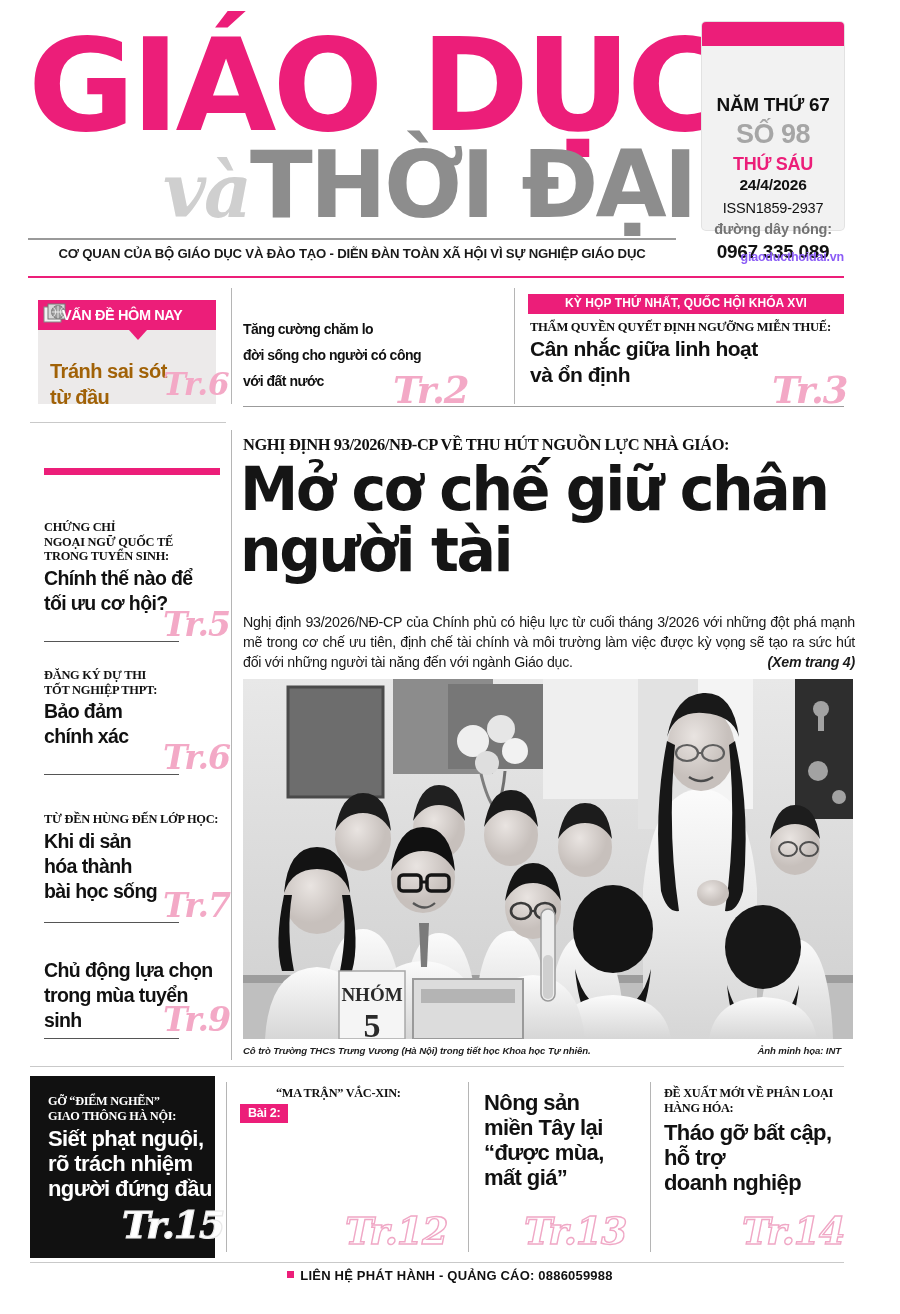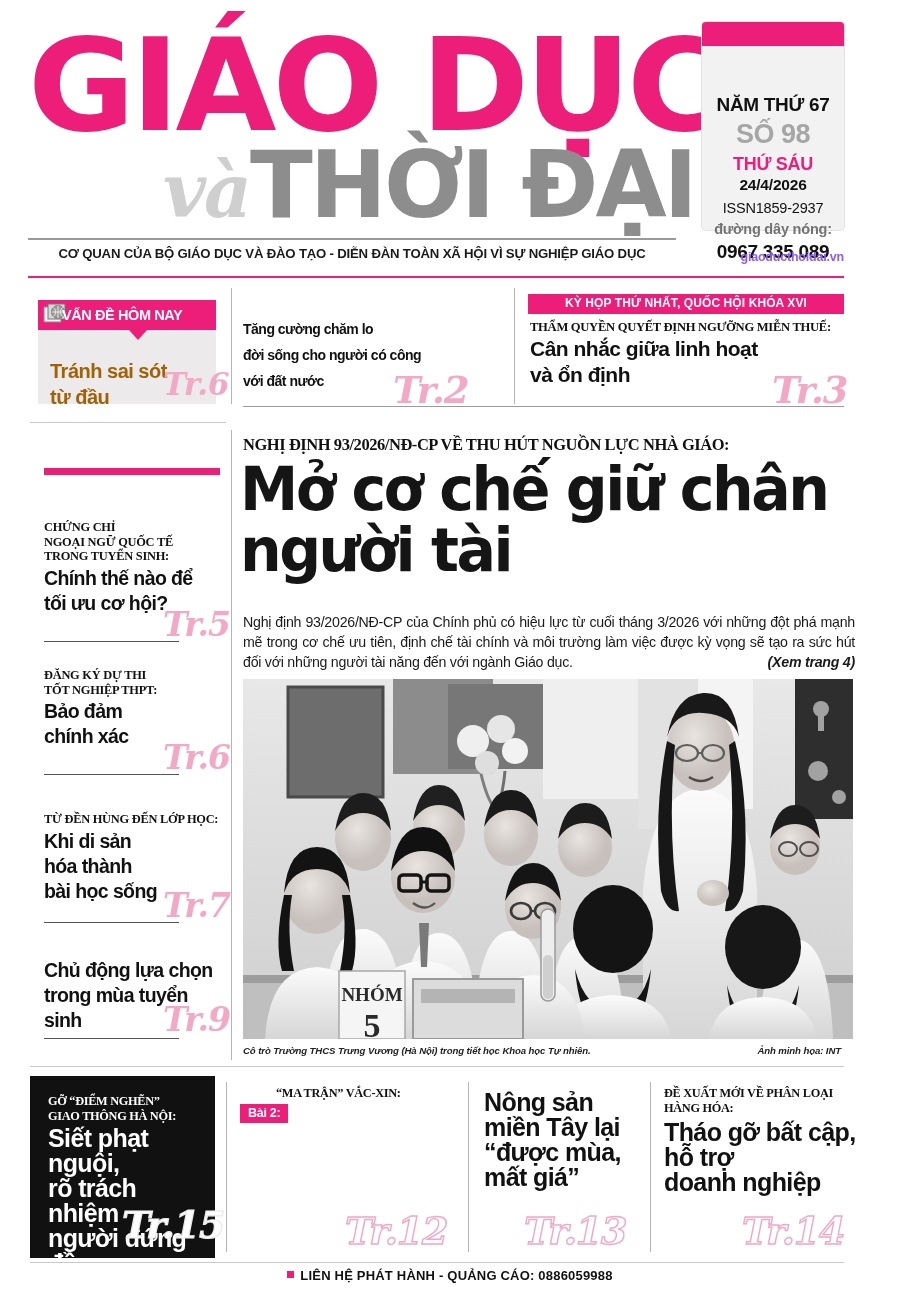--- a/index.html
+++ b/index.html
@@ -158,21 +158,21 @@
     font-size:9.6px; color:#222; letter-spacing:-0.1px; white-space:nowrap;
   }
 
   
   .bot { position:absolute; top:1076px; height:182px; }
   .bot-black { left:30px; width:185px; background:#111; }
   .bot-kicker {
     font-family:"Liberation Serif", serif; font-weight:bold;
     font-size:12.3px; line-height:14.6px; letter-spacing:-0.3px;
   }
-  .bot-title { font-weight:bold; font-size:25px; line-height:25px; letter-spacing:-0.6px; }
+  .bot-title { font-weight:bold; font-size:22px; line-height:25px; letter-spacing:-0.6px; }
   .bot-tr {
     position:absolute; font-family:"DejaVu Serif",serif; font-style:italic; font-weight:bold;
     font-size:38px; letter-spacing:-1.2px;
   }
   .tr-outline {
     color:#fff;
     -webkit-text-stroke:1.4px #f0a8c6;
   }
   .baibadge {
     display:inline-block; background:#EC1E79; color:#fff;

